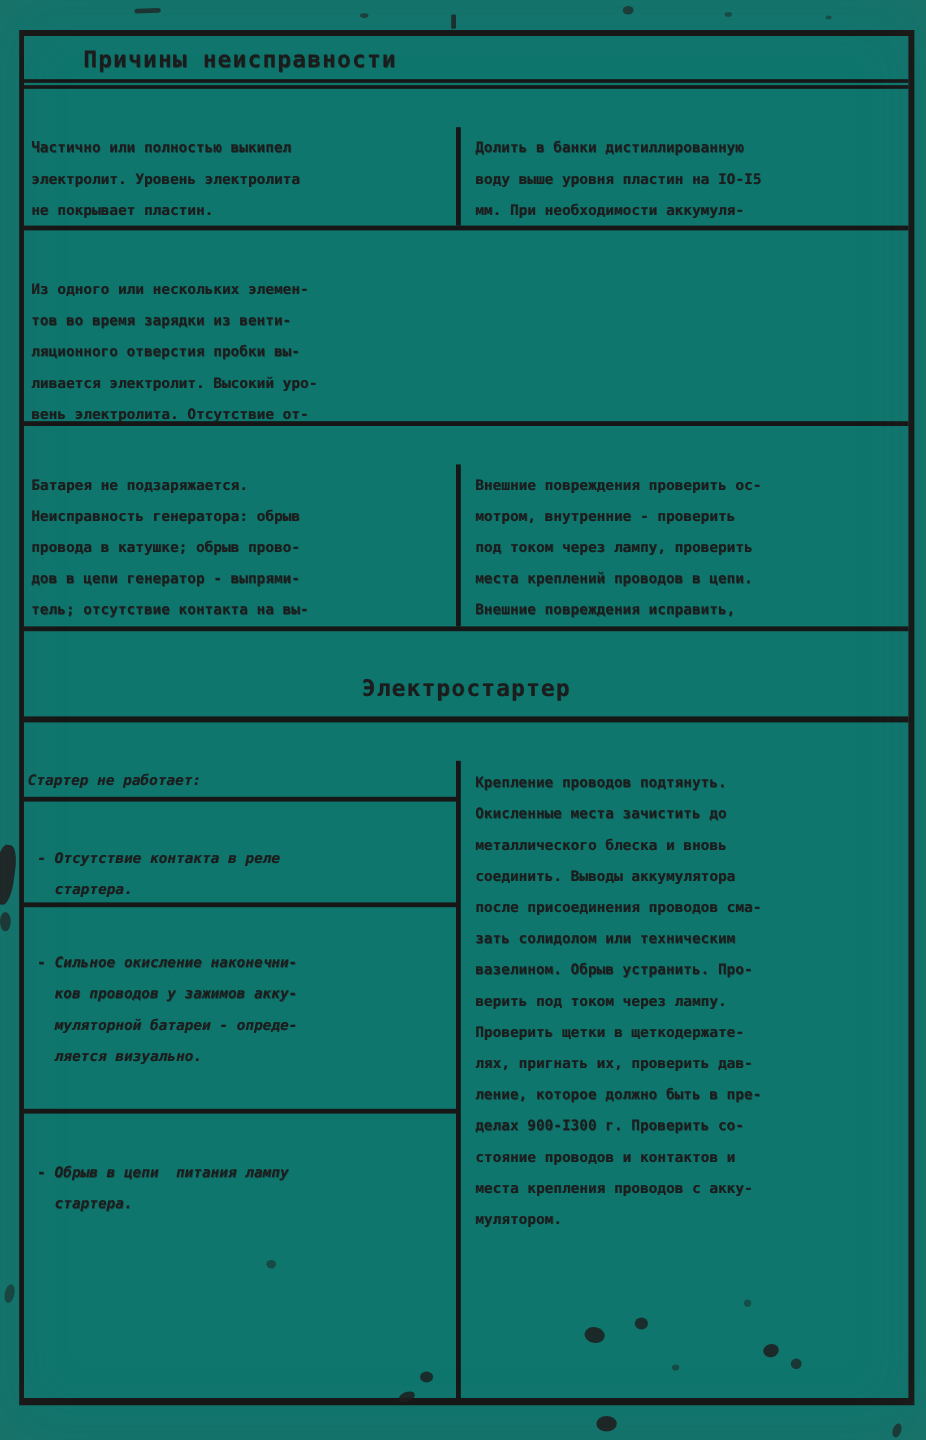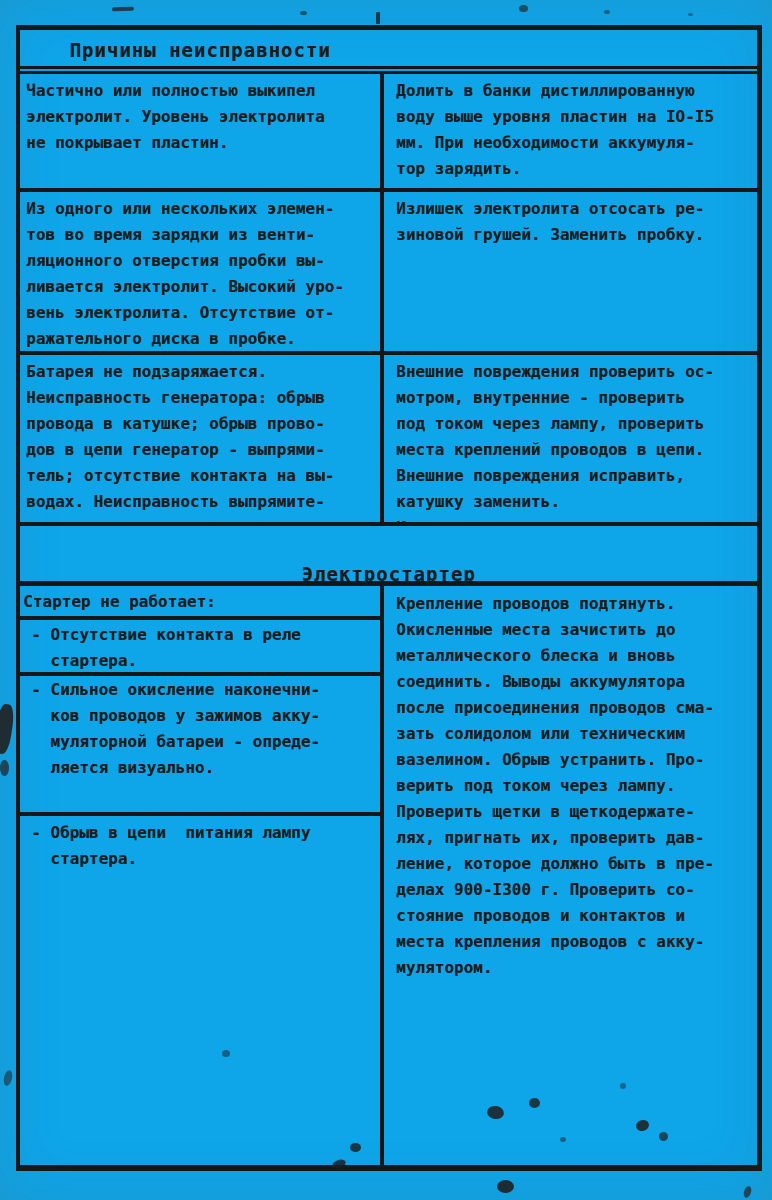--- a/index.html
+++ b/index.html
@@ -1,18 +1,18 @@
 <!DOCTYPE html>
 <html><head>
 <meta charset="utf-8">
 <style>
   html,body { margin:0; padding:0; background:#f5f4f0; }
   .page {
     position:relative; width:772px; height:1200px; overflow:hidden;
-    background:#0ea5e9;
+    background:#0f766e;
     font-family:"DejaVu Sans Mono","Liberation Mono",monospace;
     color:#1c1c1c;
   }
   .page::after{ 
     content:""; position:absolute; inset:0; pointer-events:none;
     box-shadow: inset 0 0 60px rgba(90,88,82,.18);
   }
   .table {
     position:absolute; left:16px; top:25px; width:746px; height:1146px;
     box-sizing:border-box;
@@ -23,35 +23,36 @@
   .cell { box-sizing:border-box; overflow:hidden; }
   .cl { width:360px; }
   .cr { flex:1; border-left:4px solid #161616; }
   .thead { height:44px; border-bottom:8px double #161616; }
   .thead .cell {
     display:flex; align-items:center; justify-content:center;
     font-size:19px; font-weight:bold; letter-spacing:1px; padding-top:3px;
     white-space:pre; text-shadow:.5px .4px 0 rgba(25,25,25,.55);
   }
   .body {
-    font-size:16px; line-height:26px; font-weight:bold; white-space:pre;
+    font-size:12px; line-height:26px; font-weight:bold; white-space:pre;
     text-shadow:.5px .4px 0 rgba(25,25,25,.5);
+    margin-top:32px;
   }
   .r1 { height:118px; border-bottom:4px solid #161616; }
   .r2 { height:163px; border-bottom:4px solid #161616;justify-content:space-between; }
   .r3 { height:171px; border-bottom:4px solid #161616; }
   .r1 .cl, .r2 .cl, .r3 .cl { padding:4px 2px 0 6px; }
   .r1 .cr, .r2 .cr, .r3 .cr { padding:4px 2px 0 12px; }
   .section {
-    height:60px; border-bottom:5px solid #161616; box-sizing:border-box;
+    height:76px; border-bottom:5px solid #161616; box-sizing:border-box;
     text-align:center; font-size:19px; font-weight:bold; padding-top:37px;
     letter-spacing:1px; text-shadow:.5px .4px 0 rgba(25,25,25,.55);
   }
   .r4 { flex:1; }
-  .subcol { width:360px; display:flex; flex-direction:column; box-sizing:border-box; }
+  .subcol { width:360px; display:flex; flex-direction:column; box-sizing:border-box;font-style:italic; }
   .subcell { box-sizing:border-box; overflow:hidden; }
   .s-a { height:34px; border-bottom:4px solid #161616; padding:3px 0 0 3px; }
   .s-b { height:56px; border-bottom:4px solid #161616; padding:2px 0 18px 11px; }
   .s-c { height:140px; border-bottom:4px solid #161616; padding:1px 0 0 11px; }
   .s-d { flex:1; padding:4px 0 0 11px; }
   .r4 .cr { padding:5px 2px 0 12px; }
   
   .speck { position:absolute; background:#1d1d1d; border-radius:50%; }
   .sp1 { left:112px; top:7px; width:22px; height:4px; border-radius:2px; opacity:.75; transform:rotate(-2deg); }
   .sp2 { left:300px; top:11px; width:7px; height:4px; opacity:.6; }
@@ -94,22 +95,20 @@
 тор зарядить.</div>
     </div>
 
     <div class="row r2">
       <div class="cell cl body">Из одного или нескольких элемен-
 тов во время зарядки из венти-
 ляционного отверстия пробки вы-
 ливается электролит. Высокий уро-
 вень электролита. Отсутствие от-
 ражательного диска в пробке.</div>
-      <div class="cell cr body">Излишек электролита отсосать ре-
-зиновой грушей. Заменить пробку.</div>
     </div>
 
     <div class="row r3">
       <div class="cell cl body">Батарея не подзаряжается.
 Неисправность генератора: обрыв
 провода в катушке; обрыв прово-
 дов в цепи генератор - выпрями-
 тель; отсутствие контакта на вы-
 водах. Неисправность выпрямите-
 ля: нарушение контакта в цепи

